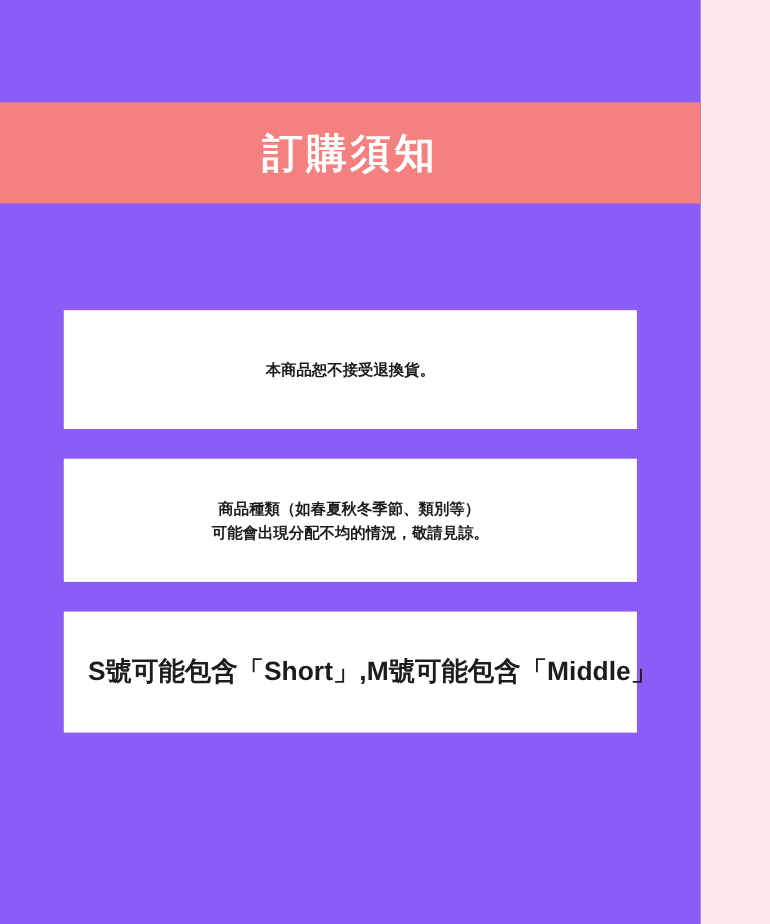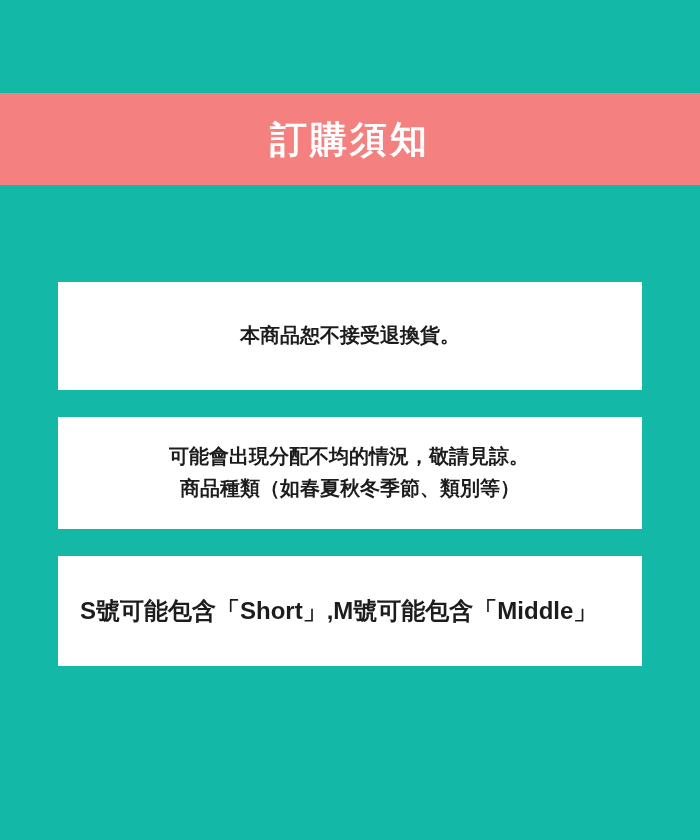--- a/index.html
+++ b/index.html
@@ -8,23 +8,23 @@
   }
   body {
     width: 700px;
     height: 840px;
     background: #fce9e9;
     font-family: "Liberation Sans", sans-serif;
     overflow: hidden;
   }
   .page {
     position: relative;
-    width: 700px;
+    width: 637px;
     height: 840px;
-    background: #14b8a6;
+    background: #8b5cf6;
     box-sizing: border-box;
   }
   .top-spacer {
     height: 93px;
   }
   .banner {
     height: 92px;
     background: #f4807f;
     display: flex;
     align-items: center;
@@ -58,21 +58,21 @@
     height: 112px;
     align-items: center;
     padding: 0 16px;
   }
   .note-card.triple {
     height: 110px;
     align-items: flex-start;
     padding: 0 22px;
   }
   .note-line {
-    font-size: 20px;
+    font-size: 14px;
     font-weight: bold;
     color: #1c1c1c;
     line-height: 1.58;
     white-space: nowrap;
   }
   .note-card.double .note-line:first-child {
     margin-left: -2px;
   }
   .note-card.triple .note-line {
     font-size: 24px;
@@ -89,22 +89,22 @@
     <div class="banner-title">訂購須知</div>
   </div>
 
   <div class="notes">
 
     <div class="note-card single">
       <div class="note-line">本商品恕不接受退換貨。</div>
     </div>
 
     <div class="note-card double">
+      <div class="note-line">商品種類（如春夏秋冬季節、類別等）</div>
       <div class="note-line">可能會出現分配不均的情況，敬請見諒。</div>
-      <div class="note-line">商品種類（如春夏秋冬季節、類別等）</div>
     </div>
 
     <div class="note-card triple">
       <div class="note-line">S號可能包含「Short」,M號可能包含「Middle」</div>
     </div>
 
   </div>
 </div>
 
 </body></html>

